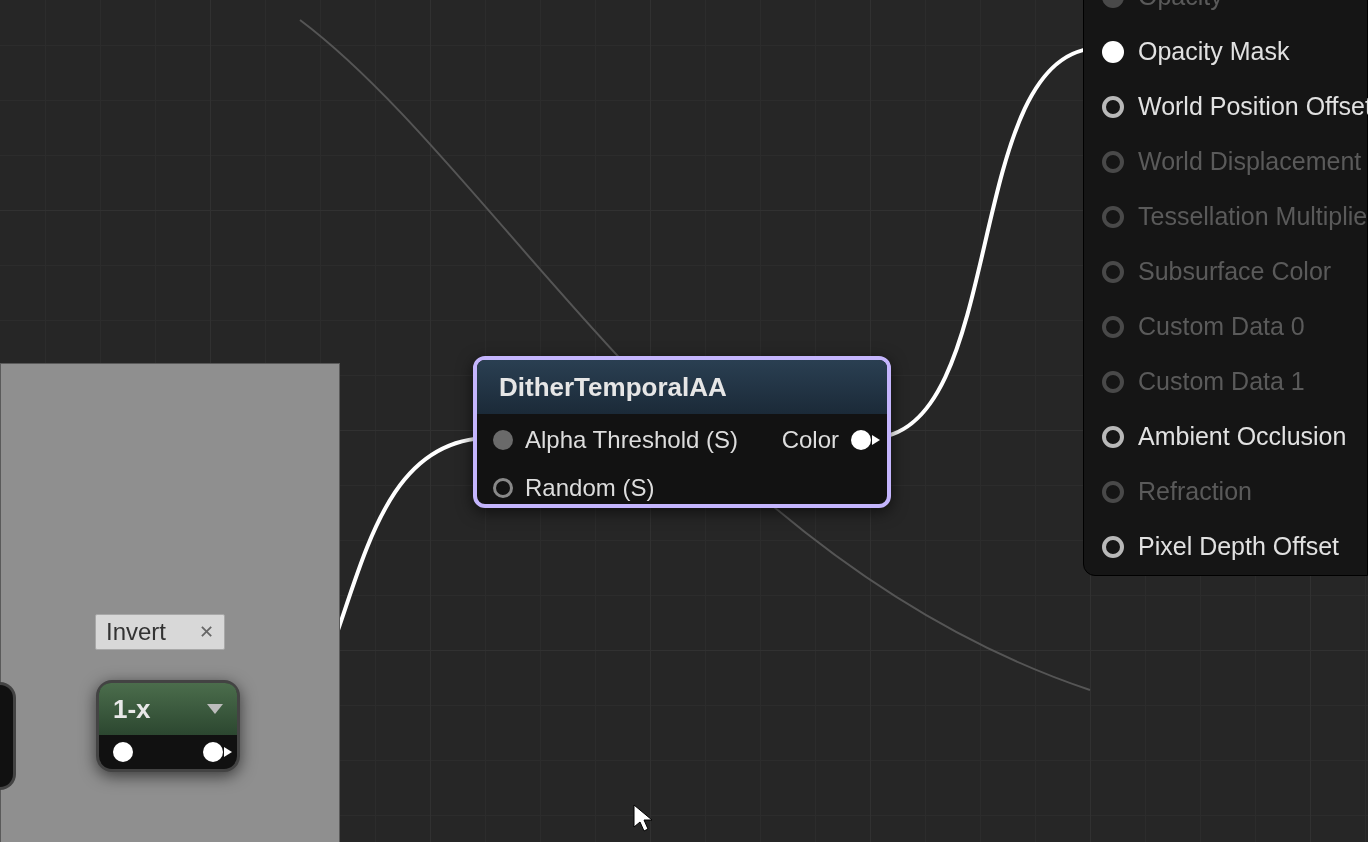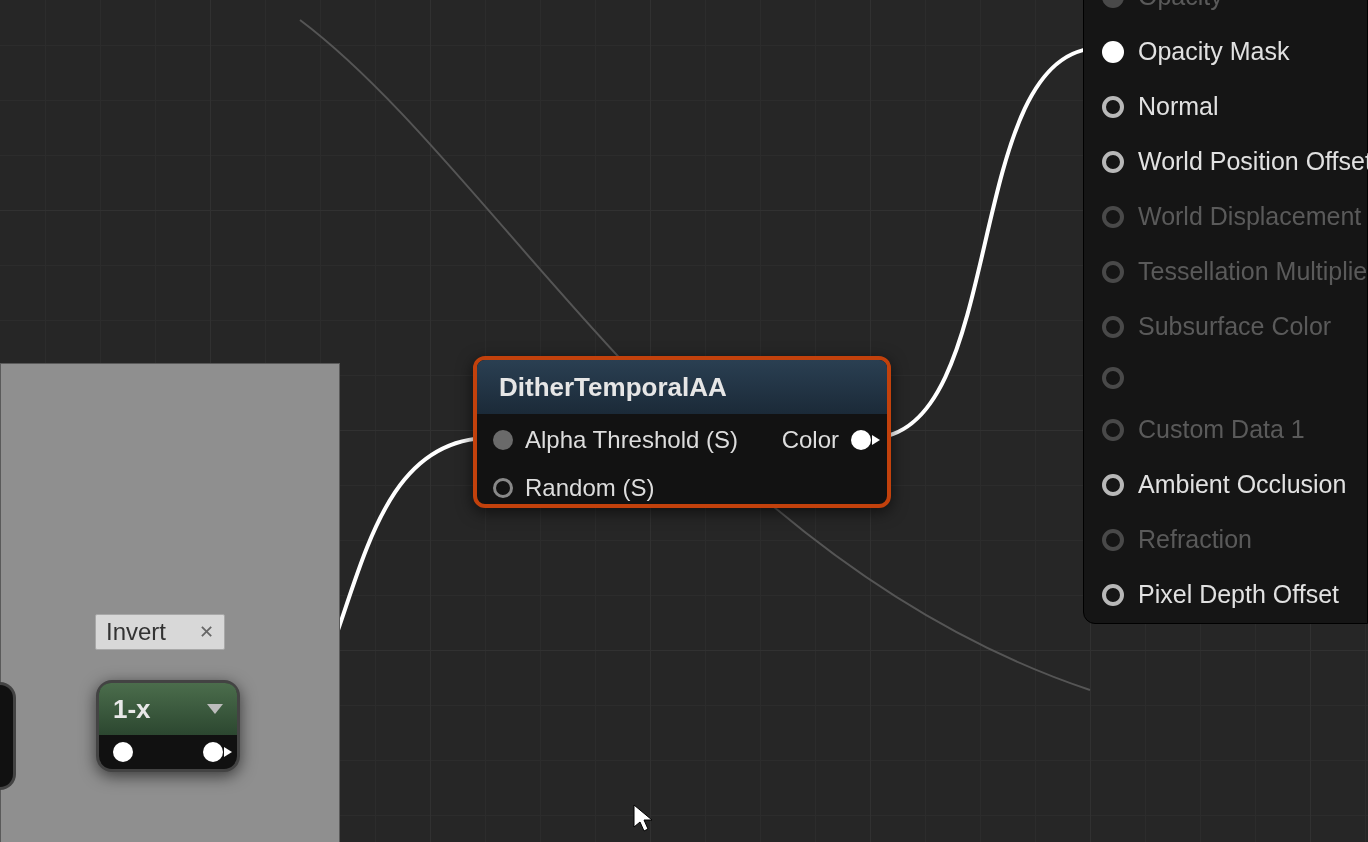--- a/index.html
+++ b/index.html
@@ -32,21 +32,21 @@
   }
   .node {
     position: absolute;
     border-radius: 12px;
     box-shadow: 0 4px 16px rgba(0,0,0,.6);
   }
   .dither {
     left: 473px;
     top: 356px;
     width: 418px;
-    border: 4px solid #c2410c;
+    border: 4px solid #c4b5fd;
     background: #121212;
   }
   .dither-header {
     height: 54px;
     border-radius: 8px 8px 0 0;
     background: linear-gradient(#2a3f52, #1b2a38);
     display: flex;
     align-items: center;
     padding-left: 22px;
     font-size: 26px;
@@ -271,40 +271,37 @@
   <div class="mat-row disabled">
     <span class="mat-pin filled-dark"></span>
     <span>Opacity</span>
   </div>
   <div class="mat-row enabled">
     <span class="mat-pin filled-white"></span>
     <span>Opacity Mask</span>
   </div>
   <div class="mat-row enabled">
     <span class="mat-pin hollow-light"></span>
-    <span>Normal</span>
-  </div>
-  <div class="mat-row enabled">
-    <span class="mat-pin hollow-light"></span>
     <span>World Position Offset</span>
   </div>
   <div class="mat-row disabled">
     <span class="mat-pin hollow-dark"></span>
     <span>World Displacement</span>
   </div>
   <div class="mat-row disabled">
     <span class="mat-pin hollow-dark"></span>
     <span>Tessellation Multiplier</span>
   </div>
   <div class="mat-row disabled">
     <span class="mat-pin hollow-dark"></span>
     <span>Subsurface Color</span>
   </div>
   <div class="mat-row disabled">
     <span class="mat-pin hollow-dark"></span>
+    <span>Custom Data 0</span>
   </div>
   <div class="mat-row disabled">
     <span class="mat-pin hollow-dark"></span>
     <span>Custom Data 1</span>
   </div>
   <div class="mat-row enabled">
     <span class="mat-pin hollow-light"></span>
     <span>Ambient Occlusion</span>
   </div>
   <div class="mat-row disabled">

